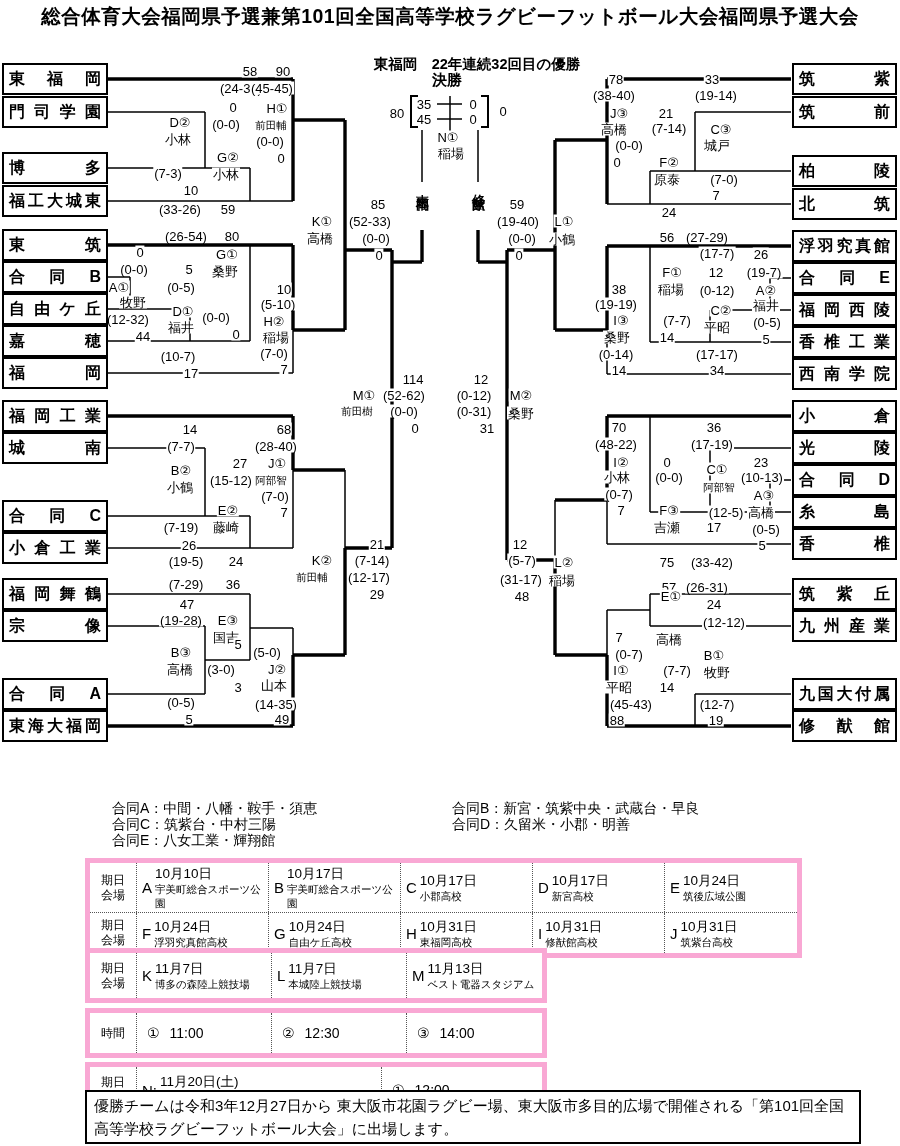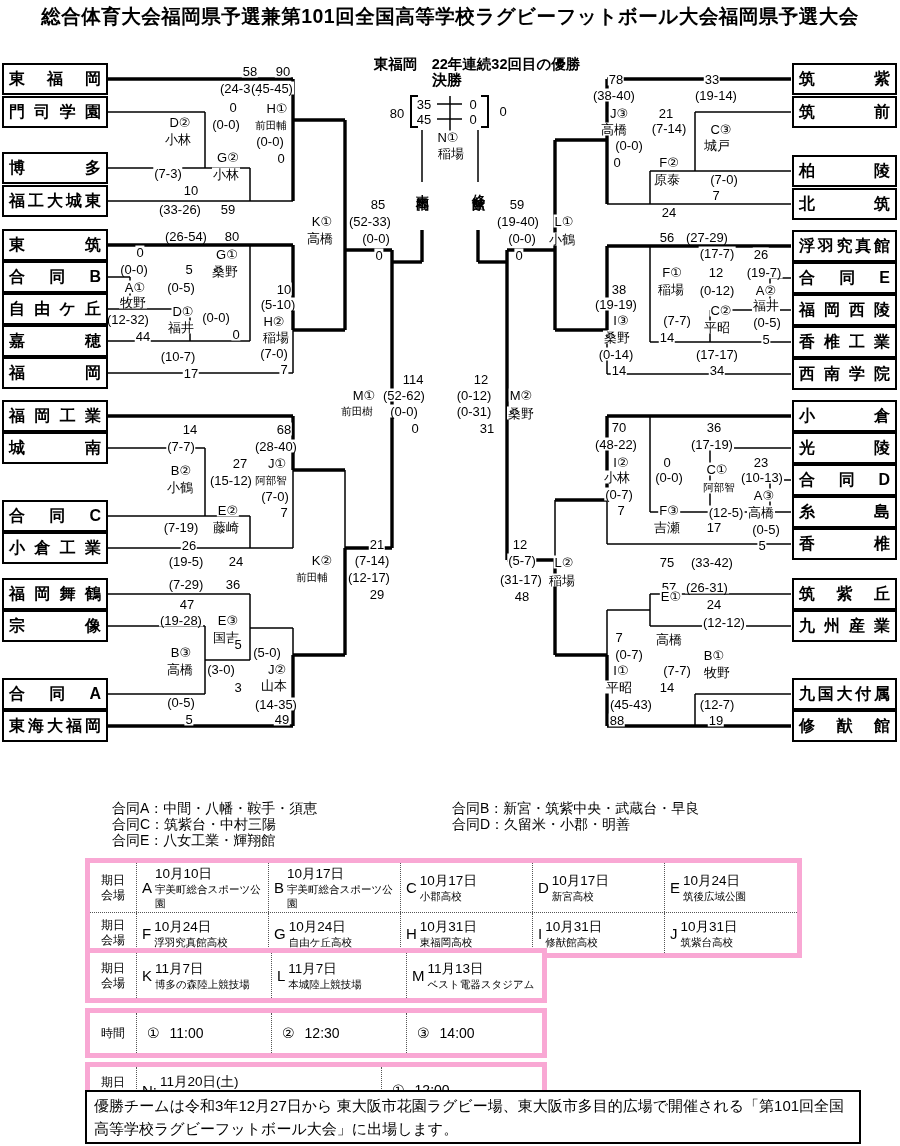--- a/index.html
+++ b/index.html
@@ -357,21 +357,21 @@
       <span class="ann" style="left: 180px; top: 209px;">(33-26)</span>
       <span class="ann" style="left: 228px; top: 209px;">59</span>
       <span class="ann" style="left: 186px; top: 236px;">(26-54)</span>
       <span class="ann" style="left: 232px; top: 236px;">80</span>
       <span class="ann" style="left: 140px; top: 252px;">0</span>
       <span class="ann" style="left: 134px; top: 269px;">(0-0)</span>
       <span class="ann" style="left: 189px; top: 269px;">5</span>
       <span class="ann" style="left: 181px; top: 287px;">(0-5)</span>
       <span class="ann" style="left: 227px; top: 254px;">G①</span>
       <span class="ann" style="left: 225px; top: 271px;">桑野</span>
-      <span class="ann" style="left: 135px; top: 287px;">A①</span>
+      <span class="ann" style="left: 119px; top: 287px;">A①</span>
       <span class="ann" style="left: 133px; top: 302px;">牧野</span>
       <span class="ann" style="left: 128px; top: 319px;">(12-32)</span>
       <span class="ann" style="left: 143px; top: 336px;">44</span>
       <span class="ann" style="left: 183px; top: 311px;">D①</span>
       <span class="ann" style="left: 181px; top: 327px;">福井</span>
       <span class="ann" style="left: 216px; top: 317px;">(0-0)</span>
       <span class="ann" style="left: 236px; top: 334px;">0</span>
       <span class="ann" style="left: 284px; top: 289px;">10</span>
       <span class="ann" style="left: 278px; top: 304px;">(5-10)</span>
       <span class="ann" style="left: 274px; top: 321px;">H②</span>

